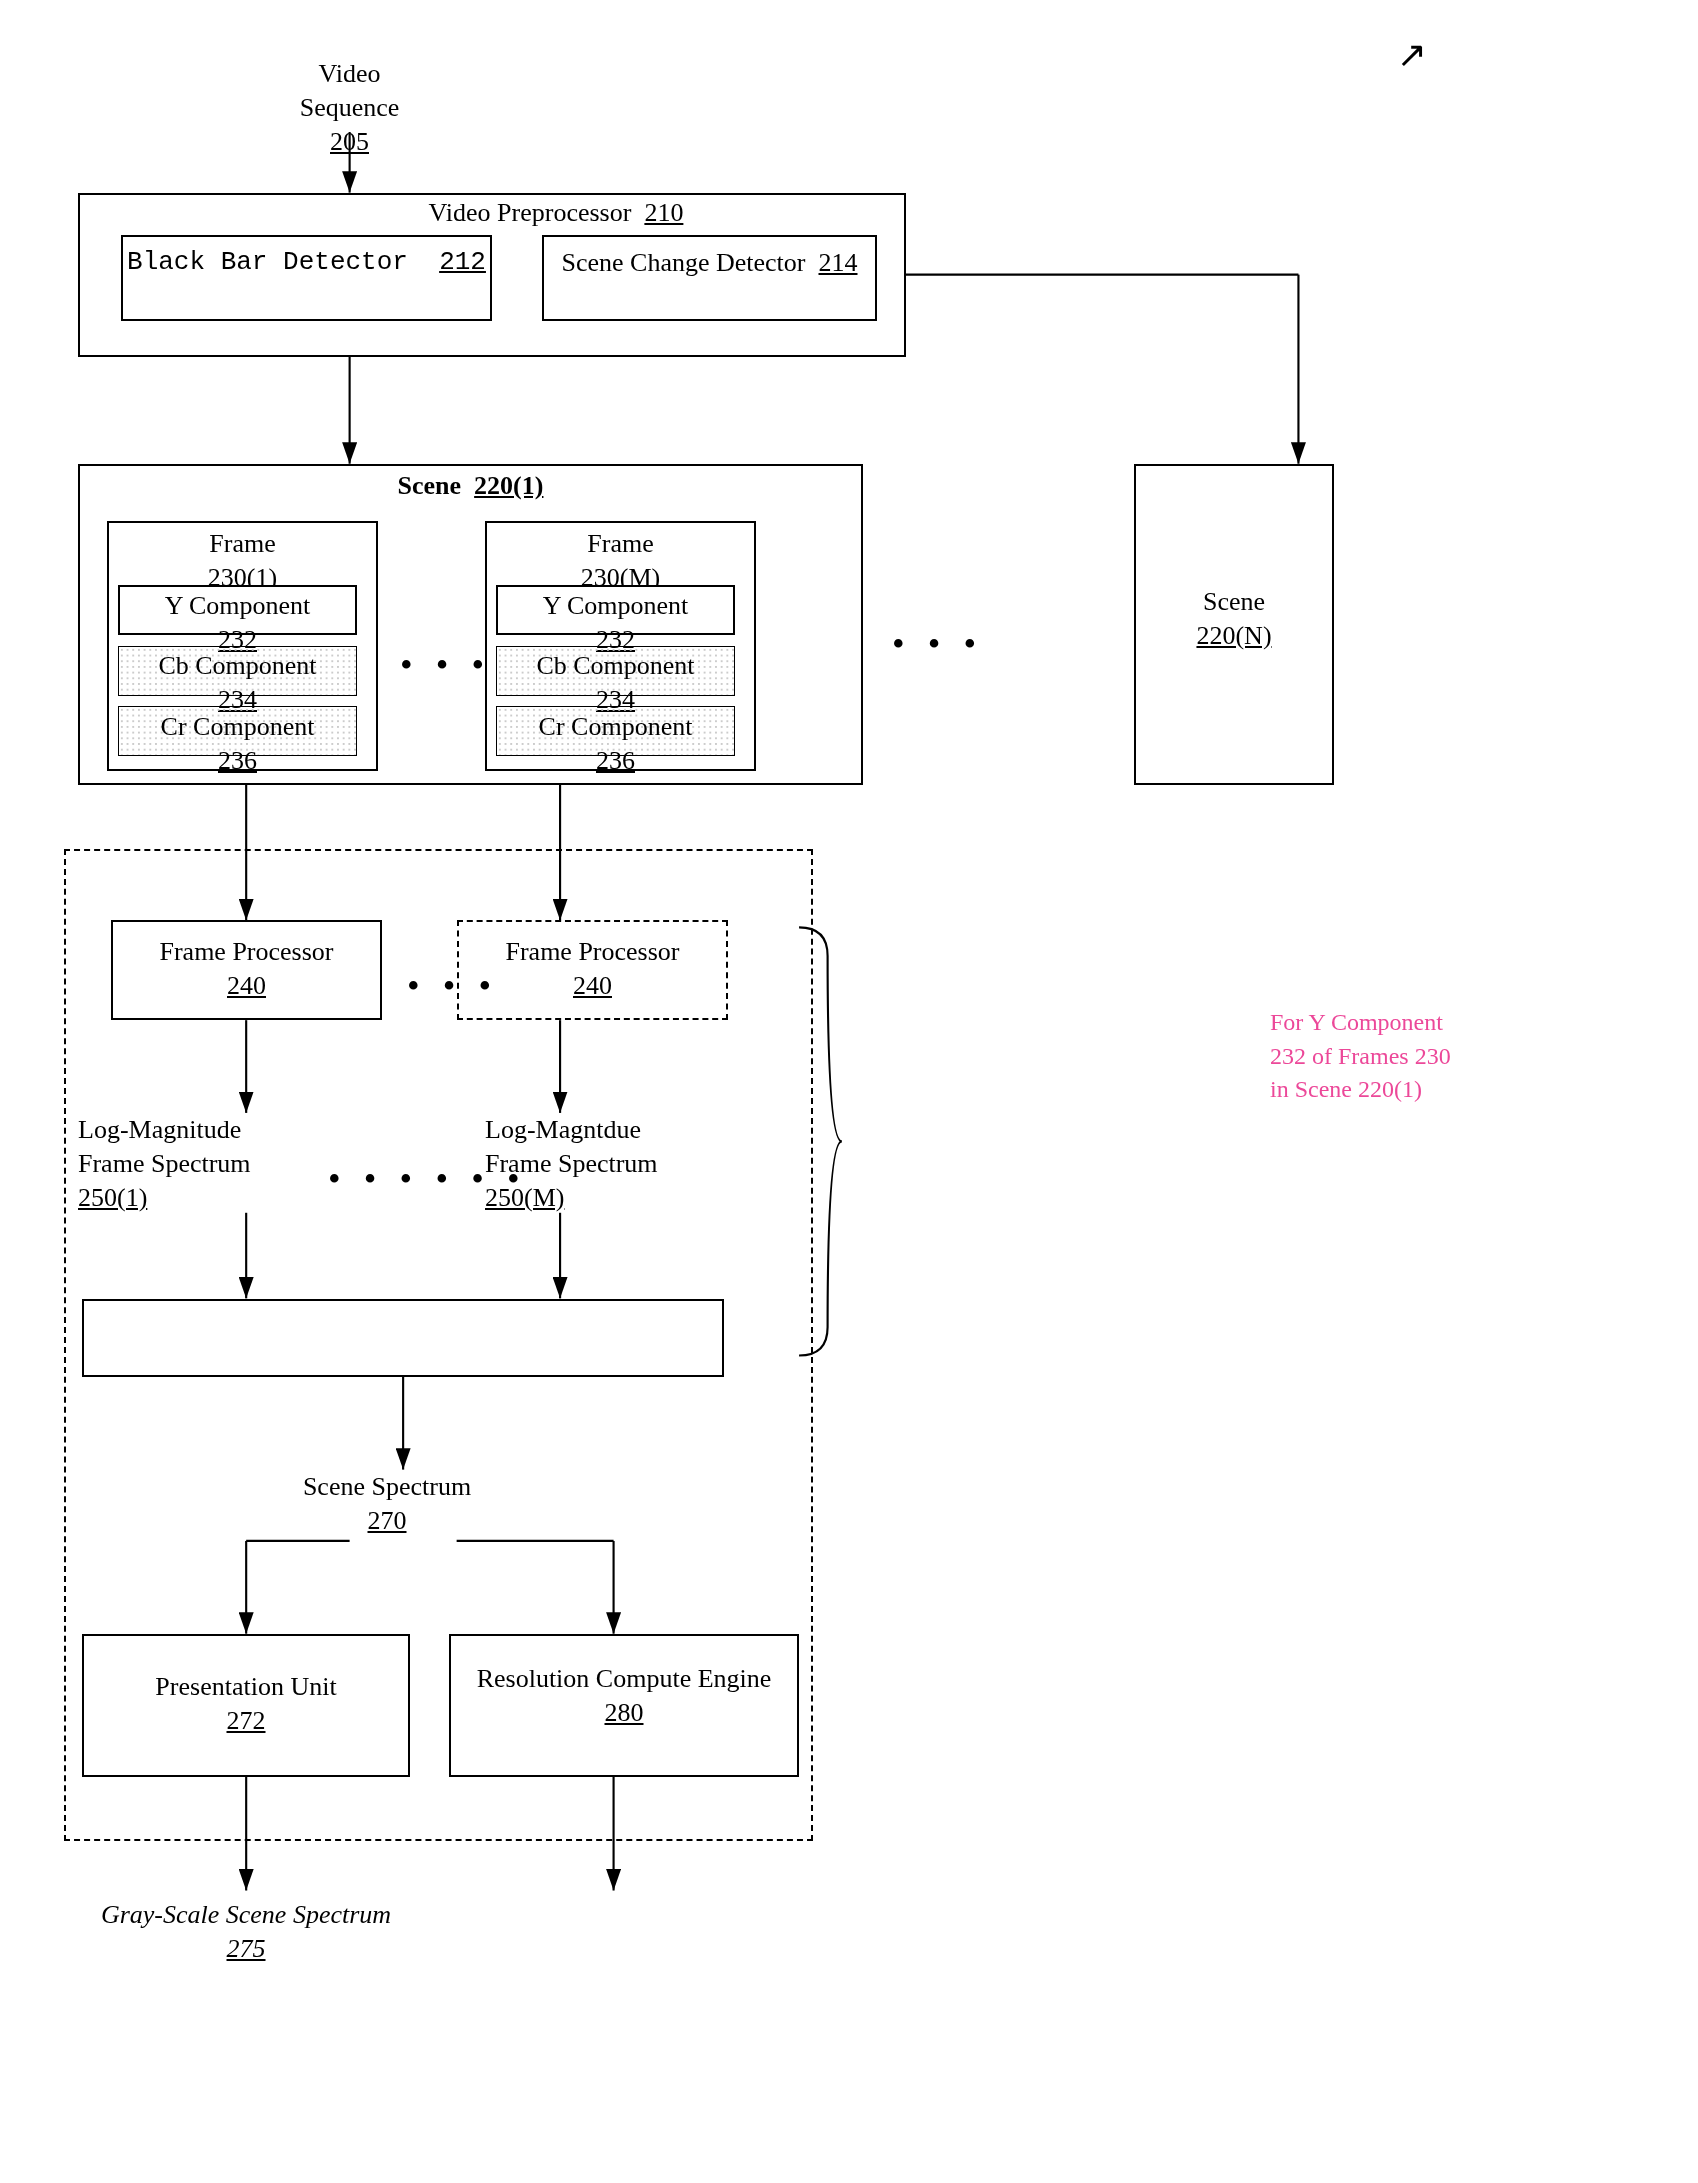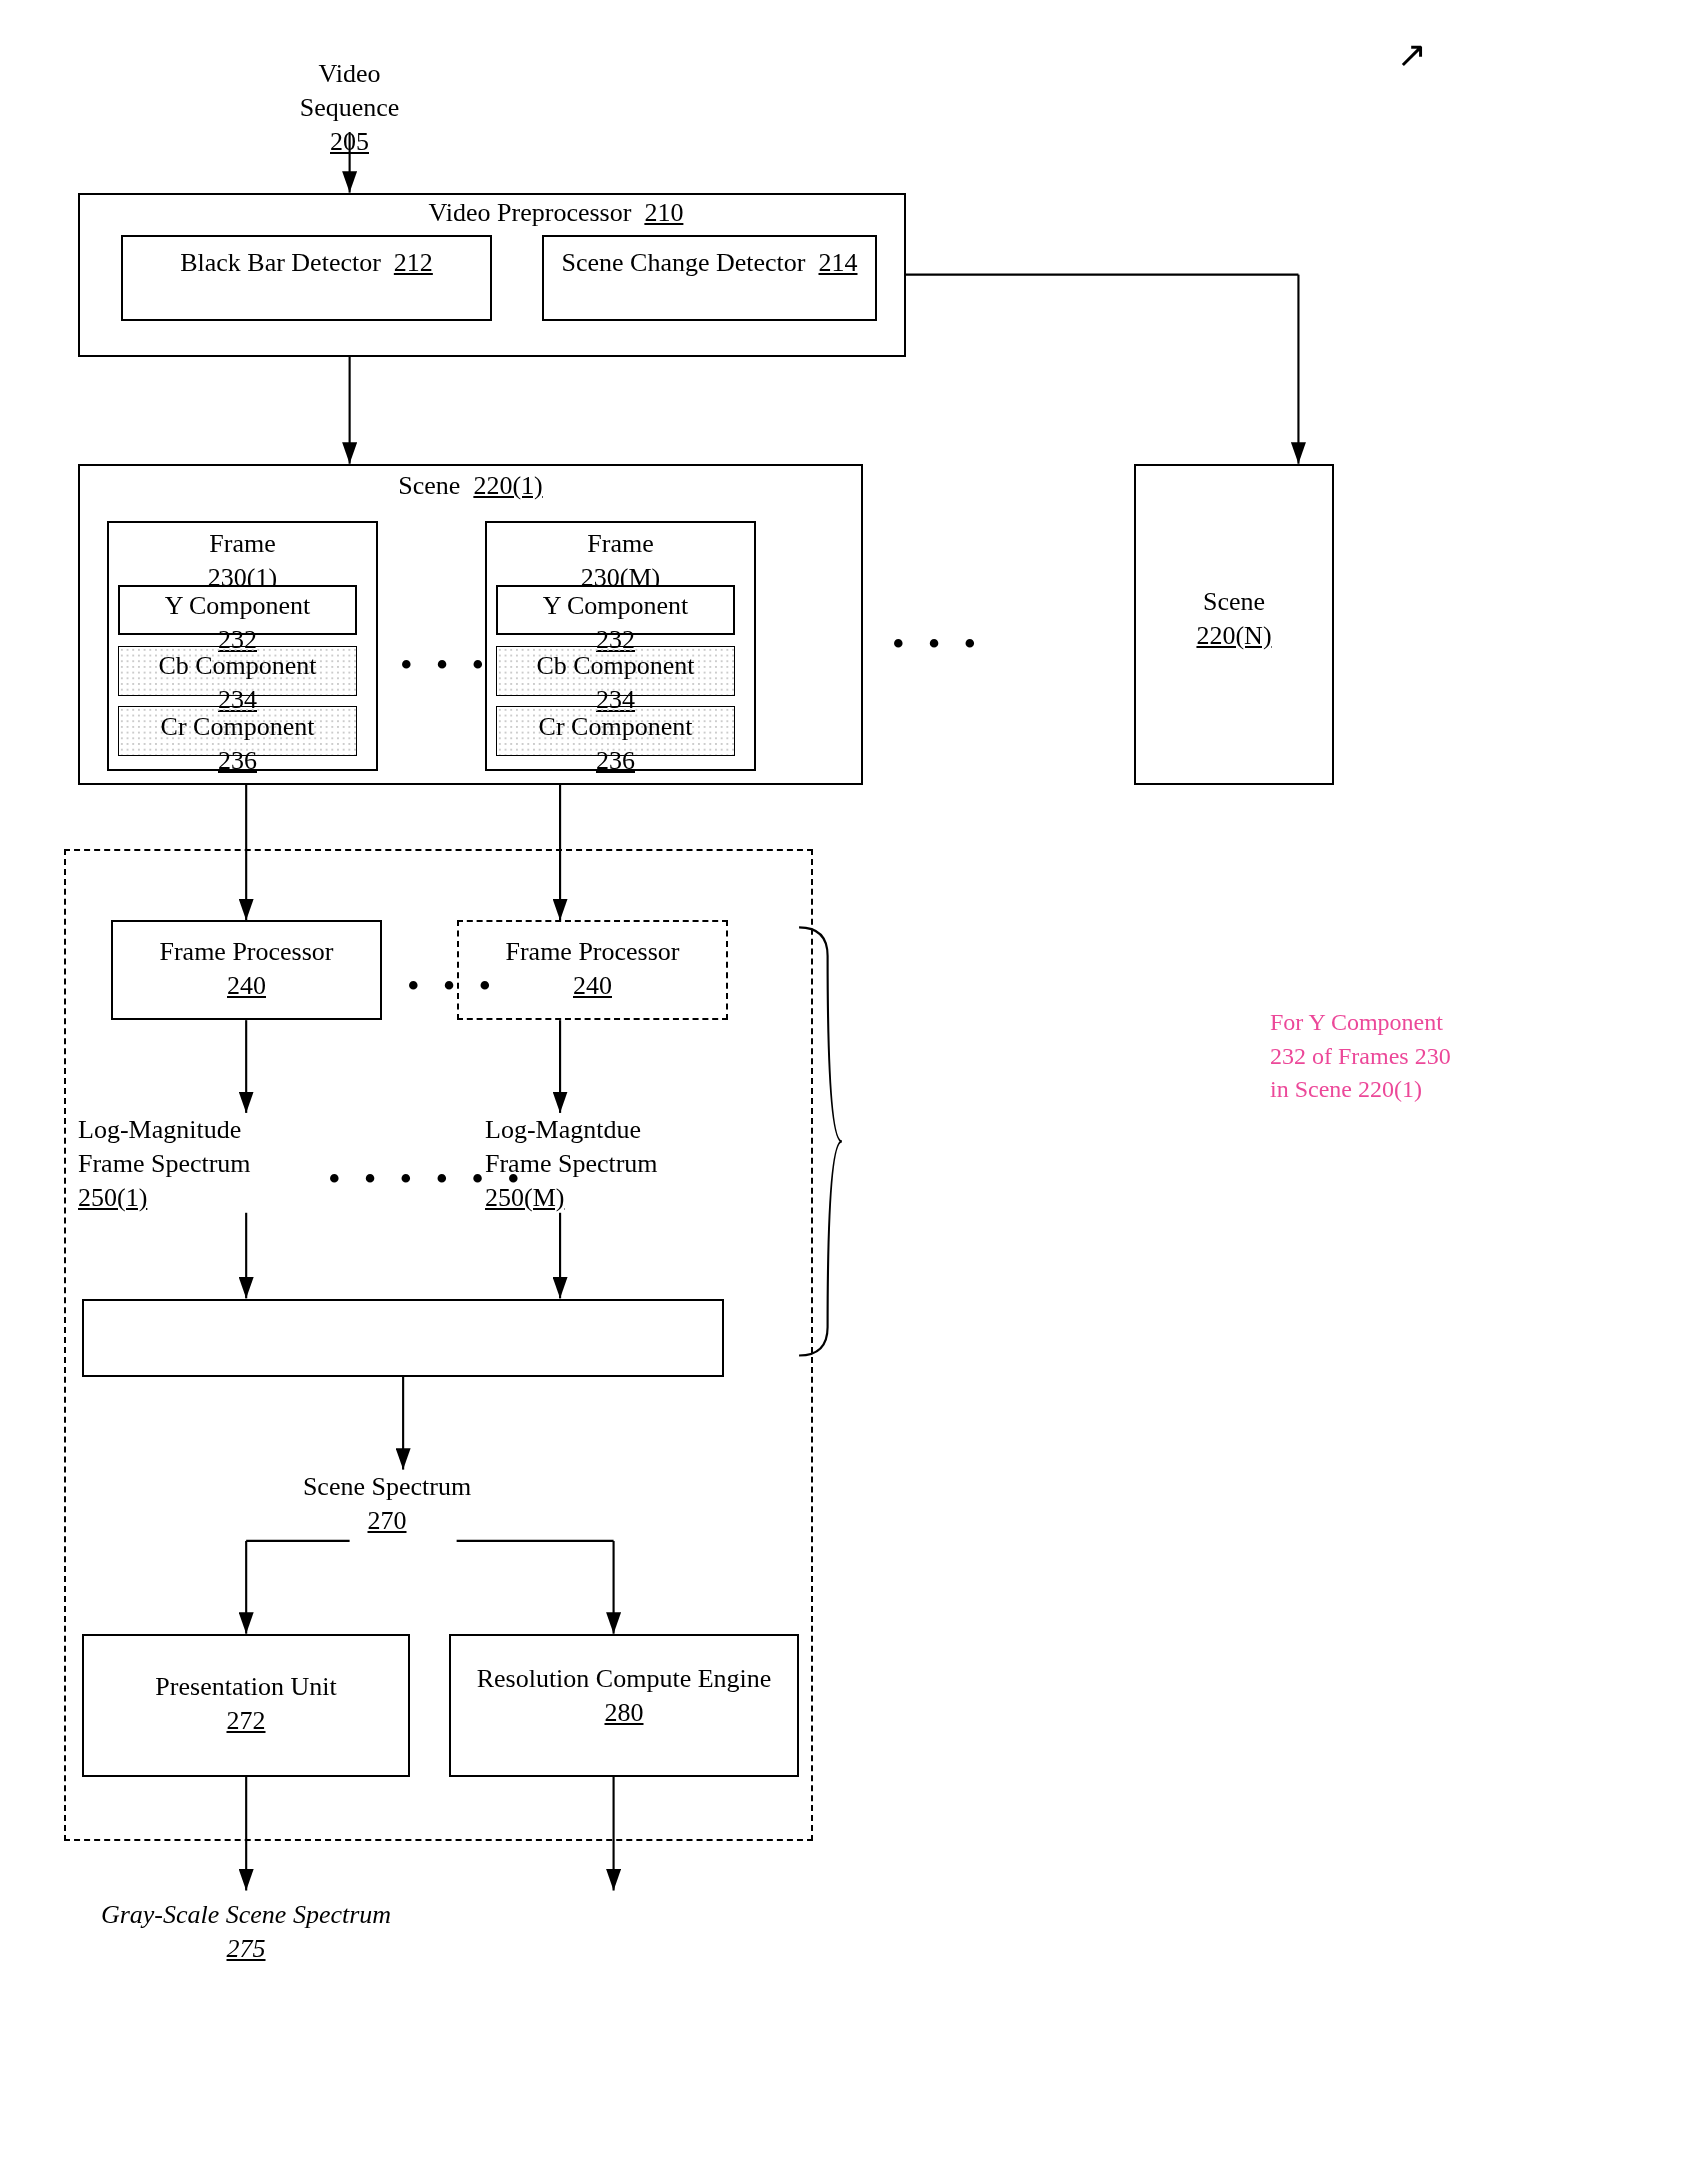--- a/index.html
+++ b/index.html
@@ -109,33 +109,33 @@
   </div>
 
   <div class="box" style="top:193px; left:78px; width:828px; height:164px;">
   </div>
   <div class="label" style="top:196px; left:78px; width:956px;">
     Video Preprocessor &nbsp;<span class="underline">210</span>
   </div>
 
   <div class="box" style="top:235px; left:121px; width:371px; height:86px;">
   </div>
-  <div class="label" style="top:246px; left:121px; width:371px;">
+  <div class="label" style="top:246px; left:121px; width:371px;font-family:Liberation Mono, monospace;">
     <span>Black Bar Detector</span> &nbsp;<span class="underline">212</span>
   </div>
 
   <div class="box" style="top:235px; left:542px; width:335px; height:86px;">
   </div>
   <div class="label" style="top:246px; left:542px; width:335px;">
     <span>Scene Change Detector</span> &nbsp;<span class="underline">214</span>
   </div>
 
   <div class="box" style="top:464px; left:78px; width:785px; height:321px;">
   </div>
-  <div class="label" style="top:469px; left:78px; width:785px;">
+  <div class="label" style="top:469px; left:78px; width:785px;font-weight:bold;">
     Scene &nbsp;<span class="underline">220(1)</span>
   </div>
 
   <div class="box" style="top:521px; left:107px; width:271px; height:250px;">
   </div>
   <div class="label" style="top:527px; left:107px; width:271px;">
     Frame<br><span class="underline">230(1)</span>
   </div>
 
   <div class="box" style="top:585px; left:118px; width:239px; height:50px;">

